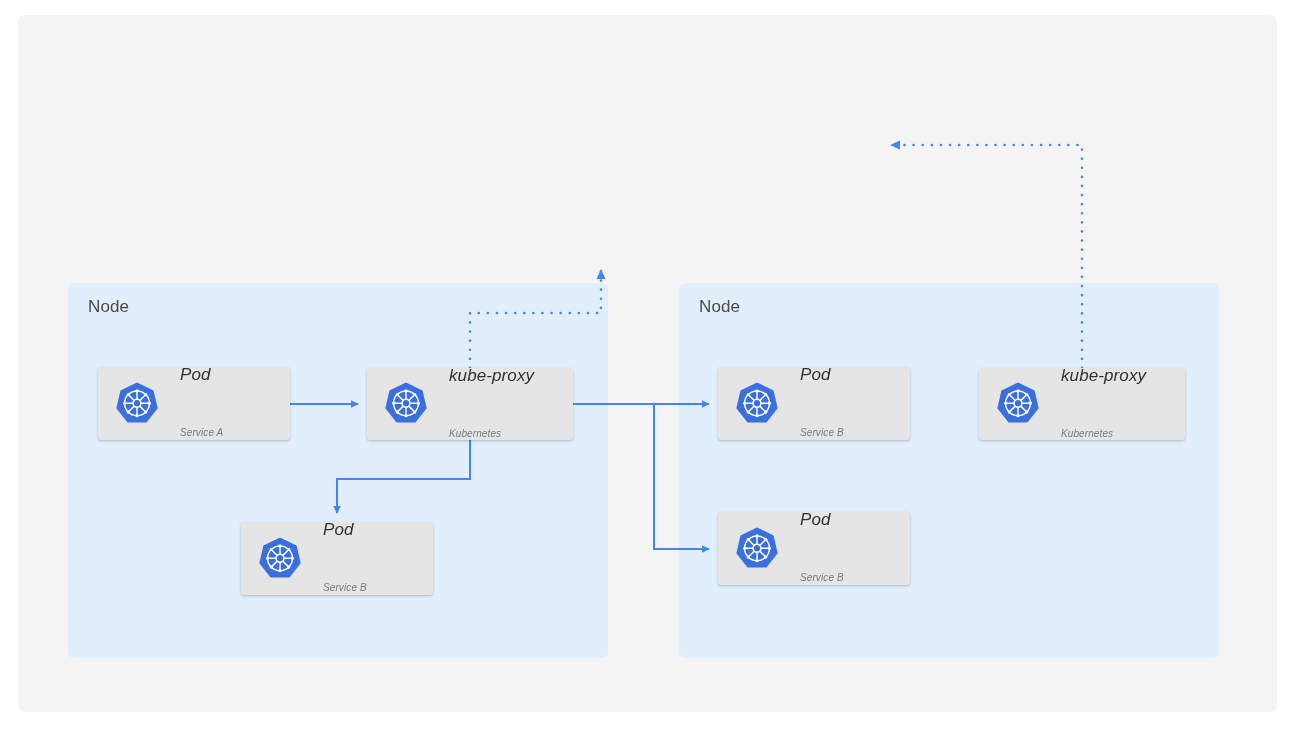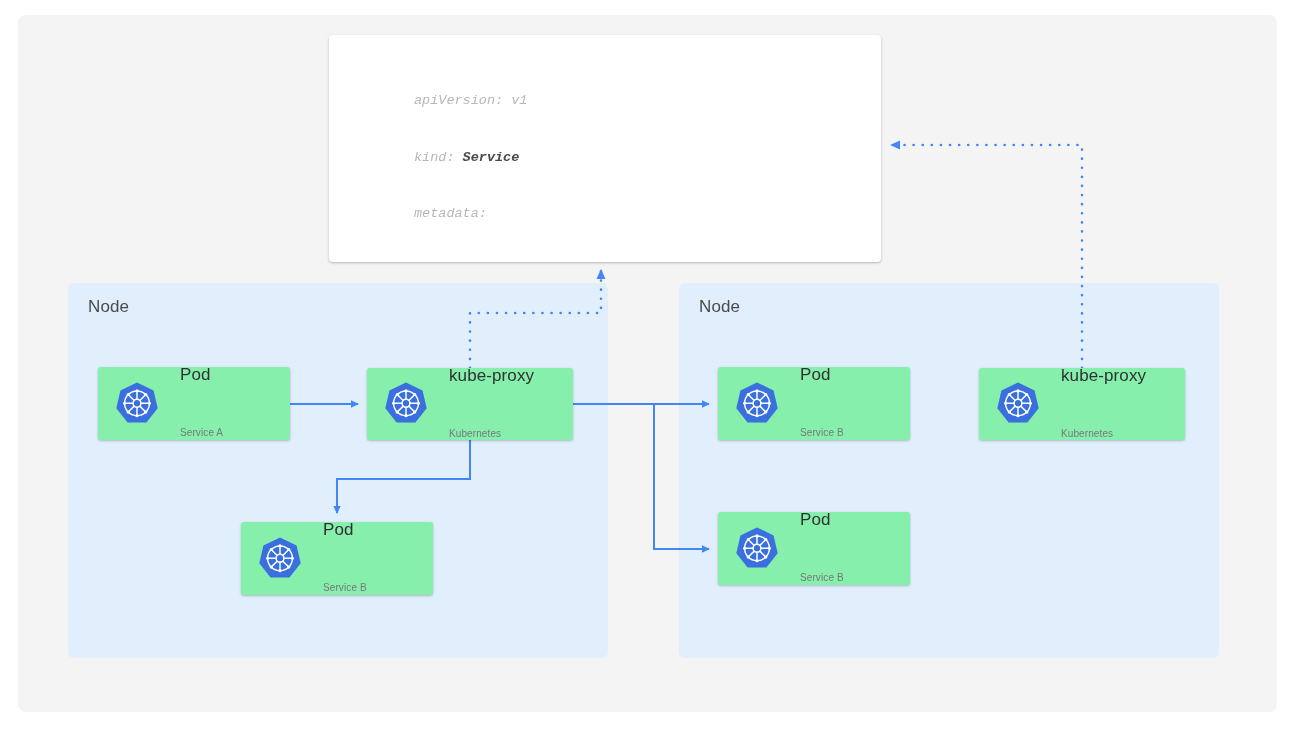--- a/index.html
+++ b/index.html
@@ -56,25 +56,26 @@
     position: absolute;
     left: 20px; top: 14px;
     font-size: 17px;
     color: #4a4a4c;
     letter-spacing: .1px;
   }
 
   
   .box {
     position: absolute;
-    background: #86efac;
+    background: #e5e5e5;
     border-radius: 3px;
     box-shadow: 0 1px 3px rgba(0,0,0,.15), 0 1px 2px rgba(0,0,0,.10);
     display: flex;
     align-items: center;
+    font-style: italic;
   }
   .box .k8s-logo {
     flex: 0 0 auto;
     width: 46px; height: 46px;
     margin-left: 16px;
   }
   .box .box-text {
     margin-left: 20px;
     display: flex;
     flex-direction: column;
@@ -110,35 +111,20 @@
     pointer-events: none;
   }
 </style>
 </head>
 <body>
 
 <div id="stage">
 
   <div class="canvas"></div>
 
-  <div class="yaml-card">
-    <div class="yaml-body">
-      <span class="yaml-line">apiVersion: v1</span>
-      <span class="yaml-line"><span>kind: </span><span class="strong-part">Service</span></span>
-      <span class="yaml-line">metadata:</span>
-      <span class="yaml-line">  name: my-service</span>
-      
-      
-      
-      
-      
-      
-      
-    </div>
-  </div>
 
   <div class="node node-left">
     <div class="node-label">Node</div>
   </div>
   <div class="node node-right">
     <div class="node-label">Node</div>
   </div>
 
   <svg class="connectors" viewBox="0 0 1296 729">
     <defs>

